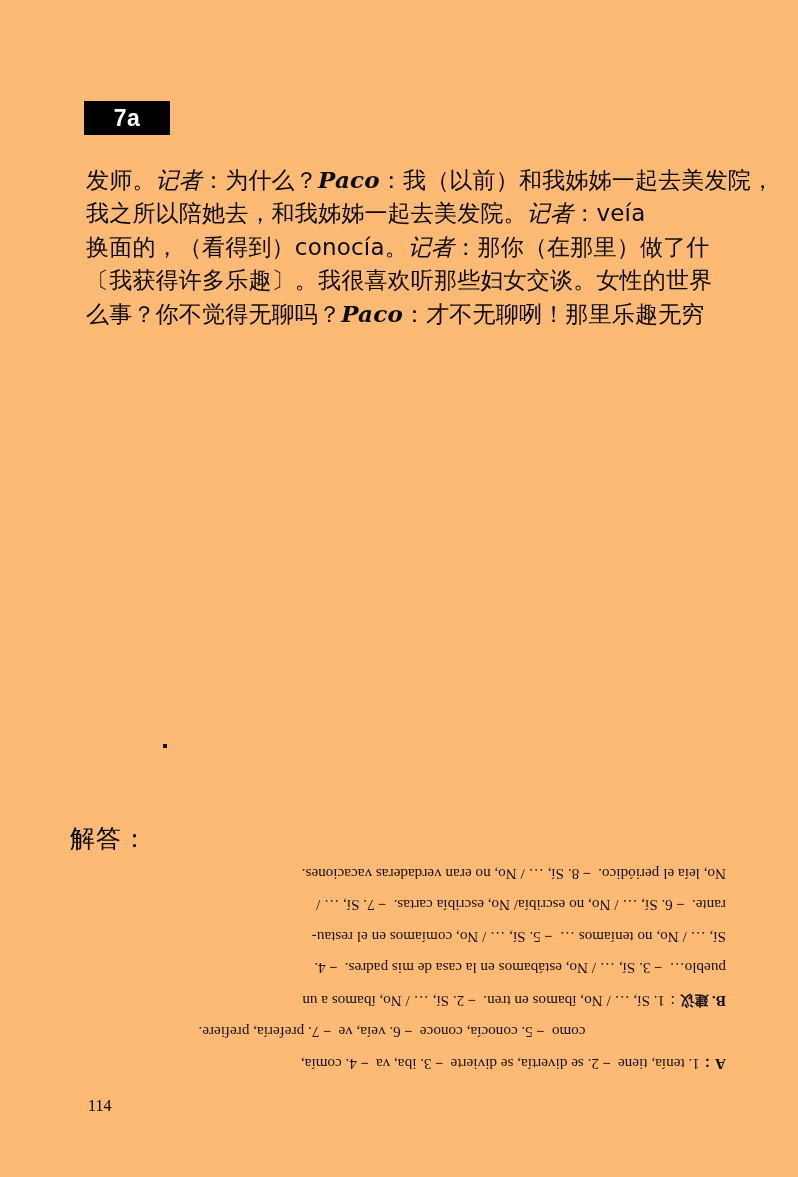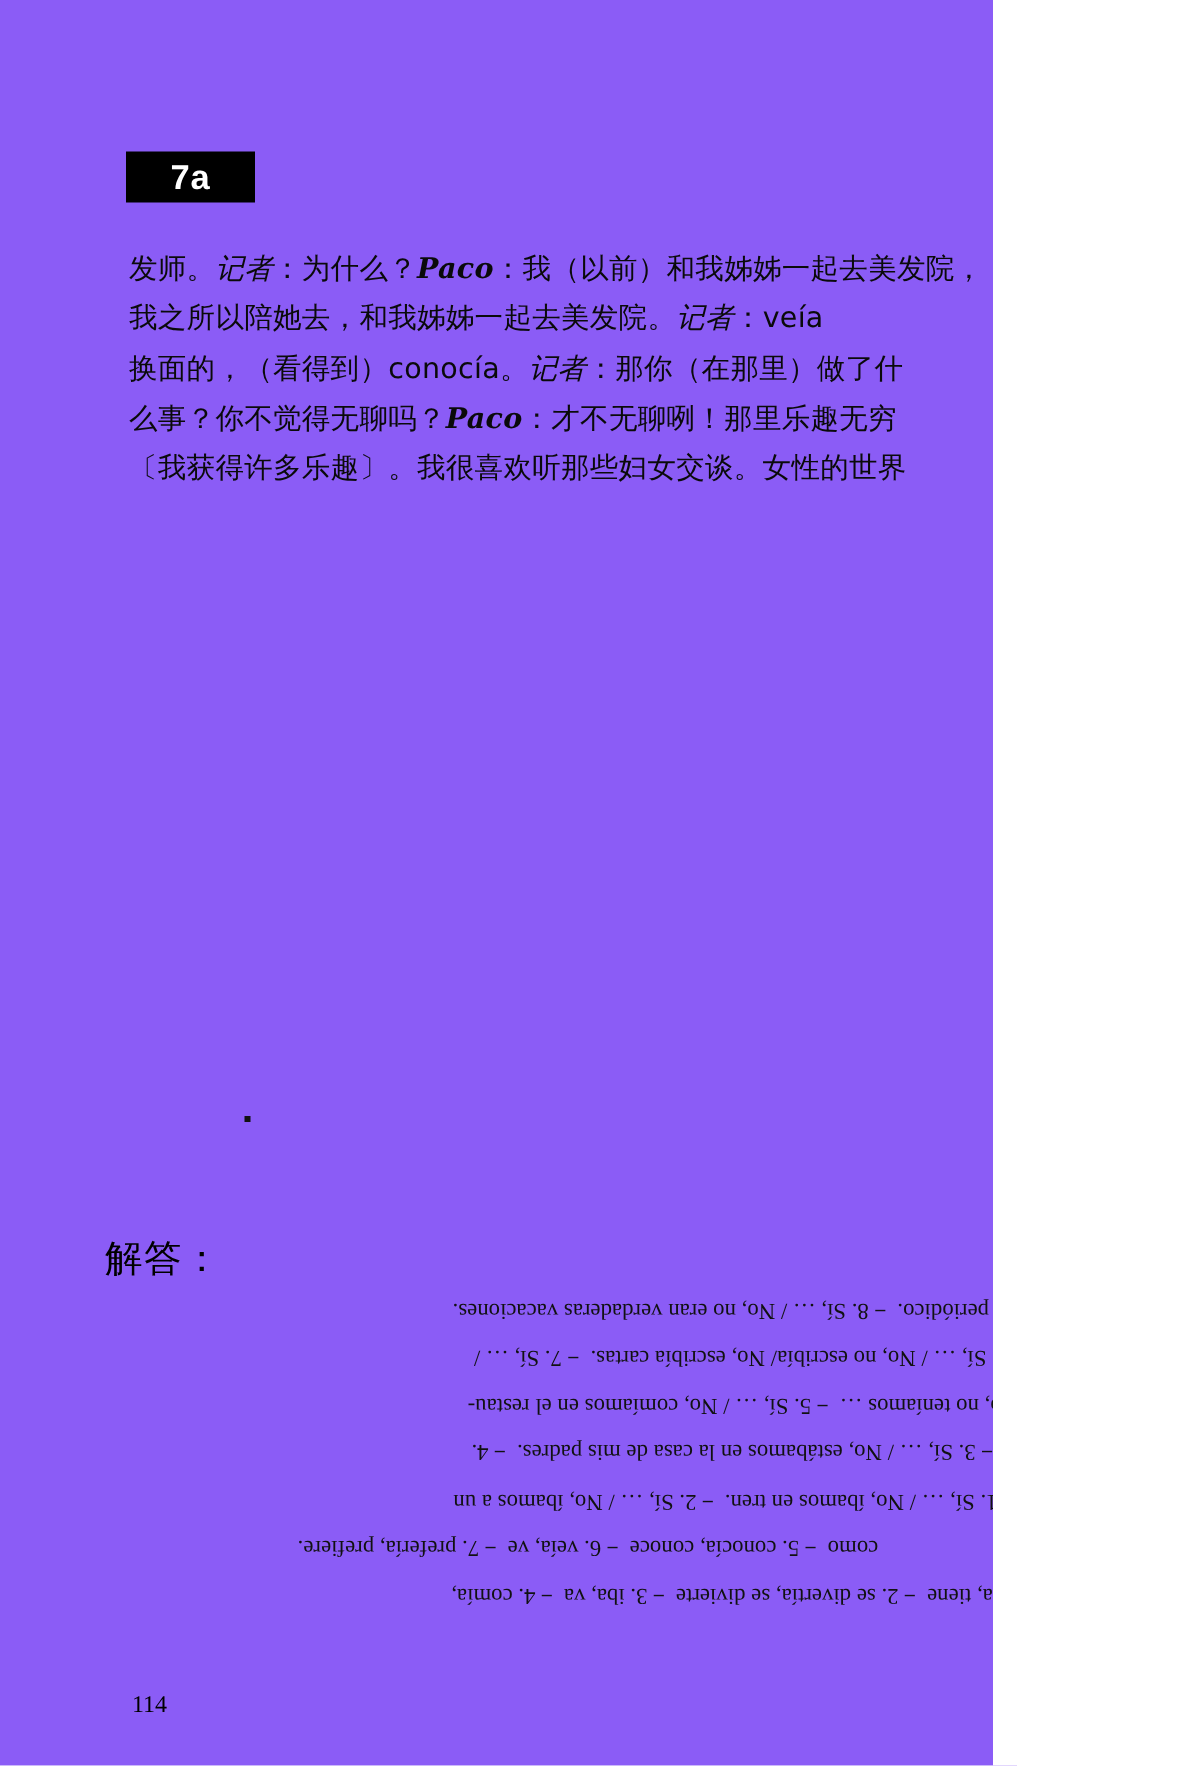--- a/index.html
+++ b/index.html
@@ -6,23 +6,23 @@
     margin: 0;
     padding: 0;
     background: #ffffff;
   }
   body {
     font-family: "Liberation Serif", "DejaVu Serif", serif;
     color: #000000;
   }
   #page {
     position: relative;
-    width: 662px;
+    width: 798px;
     height: 1177px;
-    background: #8b5cf6;
+    background: #fdba74;
     overflow: hidden;
   }
 
   
   .badge {
     position: absolute;
     left: 84px;
     top: 101px;
     width: 86px;
     height: 34px;
@@ -37,21 +37,21 @@
     letter-spacing: 0.5px;
   }
 
   
   .body-text {
     position: absolute;
     left: 86px;
     top: 163px;
     width: 620px;
     font-family: "DejaVu Sans", "Liberation Sans", sans-serif;
-    font-size: 19px;
+    font-size: 23px;
     line-height: 33.3px;
     color: #0a0a0a;
     letter-spacing: 0.2px;
   }
   .body-text .ln { white-space: nowrap; display: block; }
   .it {
     font-style: italic;
     font-family: "DejaVu Serif", "Liberation Serif", serif;
     font-weight: bold;
   }
@@ -105,39 +105,39 @@
     font-family: "DejaVu Sans", "Liberation Sans", sans-serif;
     font-weight: bold;
     font-size: 14px;
   }
   .lbl { font-weight: bold; }
 
   
   .page-number {
     position: absolute;
     left: 88px;
-    top: 1128px;
+    top: 1097px;
     font-family: "Liberation Serif", "DejaVu Serif", serif;
     font-size: 16px;
     color: #000000;
   }
 </style>
 </head>
 <body>
 
 <div id="page">
 
   <div class="badge">7a</div>
 
   <div class="body-text">
       <span class="ln"><span>发师。</span><span class="it-cn">记者</span><span>：为什么？</span><span class="it">Paco</span><span>：我（以前）和我姊姊一起去美发院，</span></span>
       <span class="ln"><span>我之所以陪她去，和我姊姊一起去美发院。</span><span class="it-cn">记者</span><span>：veía</span></span>
       <span class="ln"><span>换面的，（看得到）conocía。</span><span class="it-cn">记者</span><span>：那你（在那里）做了什</span></span>
+      <span class="ln"><span>〔我获得许多乐趣〕。我很喜欢听那些妇女交谈。女性的世界</span></span>
       <span class="ln"><span>么事？你不觉得无聊吗？</span><span class="it">Paco</span><span>：才不无聊咧！那里乐趣无穷</span></span>
-      <span class="ln"><span>〔我获得许多乐趣〕。我很喜欢听那些妇女交谈。女性的世界</span></span>
     </div>
 
   <div class="artifact"></div>
 
   <div class="answers-heading">解答：</div>
 
   <div class="answers-block">
       <span class="ans-line"><span class="lbl">A：</span><span>1. tenía, tiene －2. se divertía, se divierte －3. iba, va －4. comía,</span></span>
       <span class="ans-line center"><span>como －5. conocía, conoce －6. veía, ve －7. prefería, prefiere.</span></span>
       <span class="ans-line"><span class="lbl">B. </span><span class="ans-cn">建议</span><span>：1. Sí, … / No, íbamos en tren. －2. Sí, … / No, íbamos a un</span></span>

